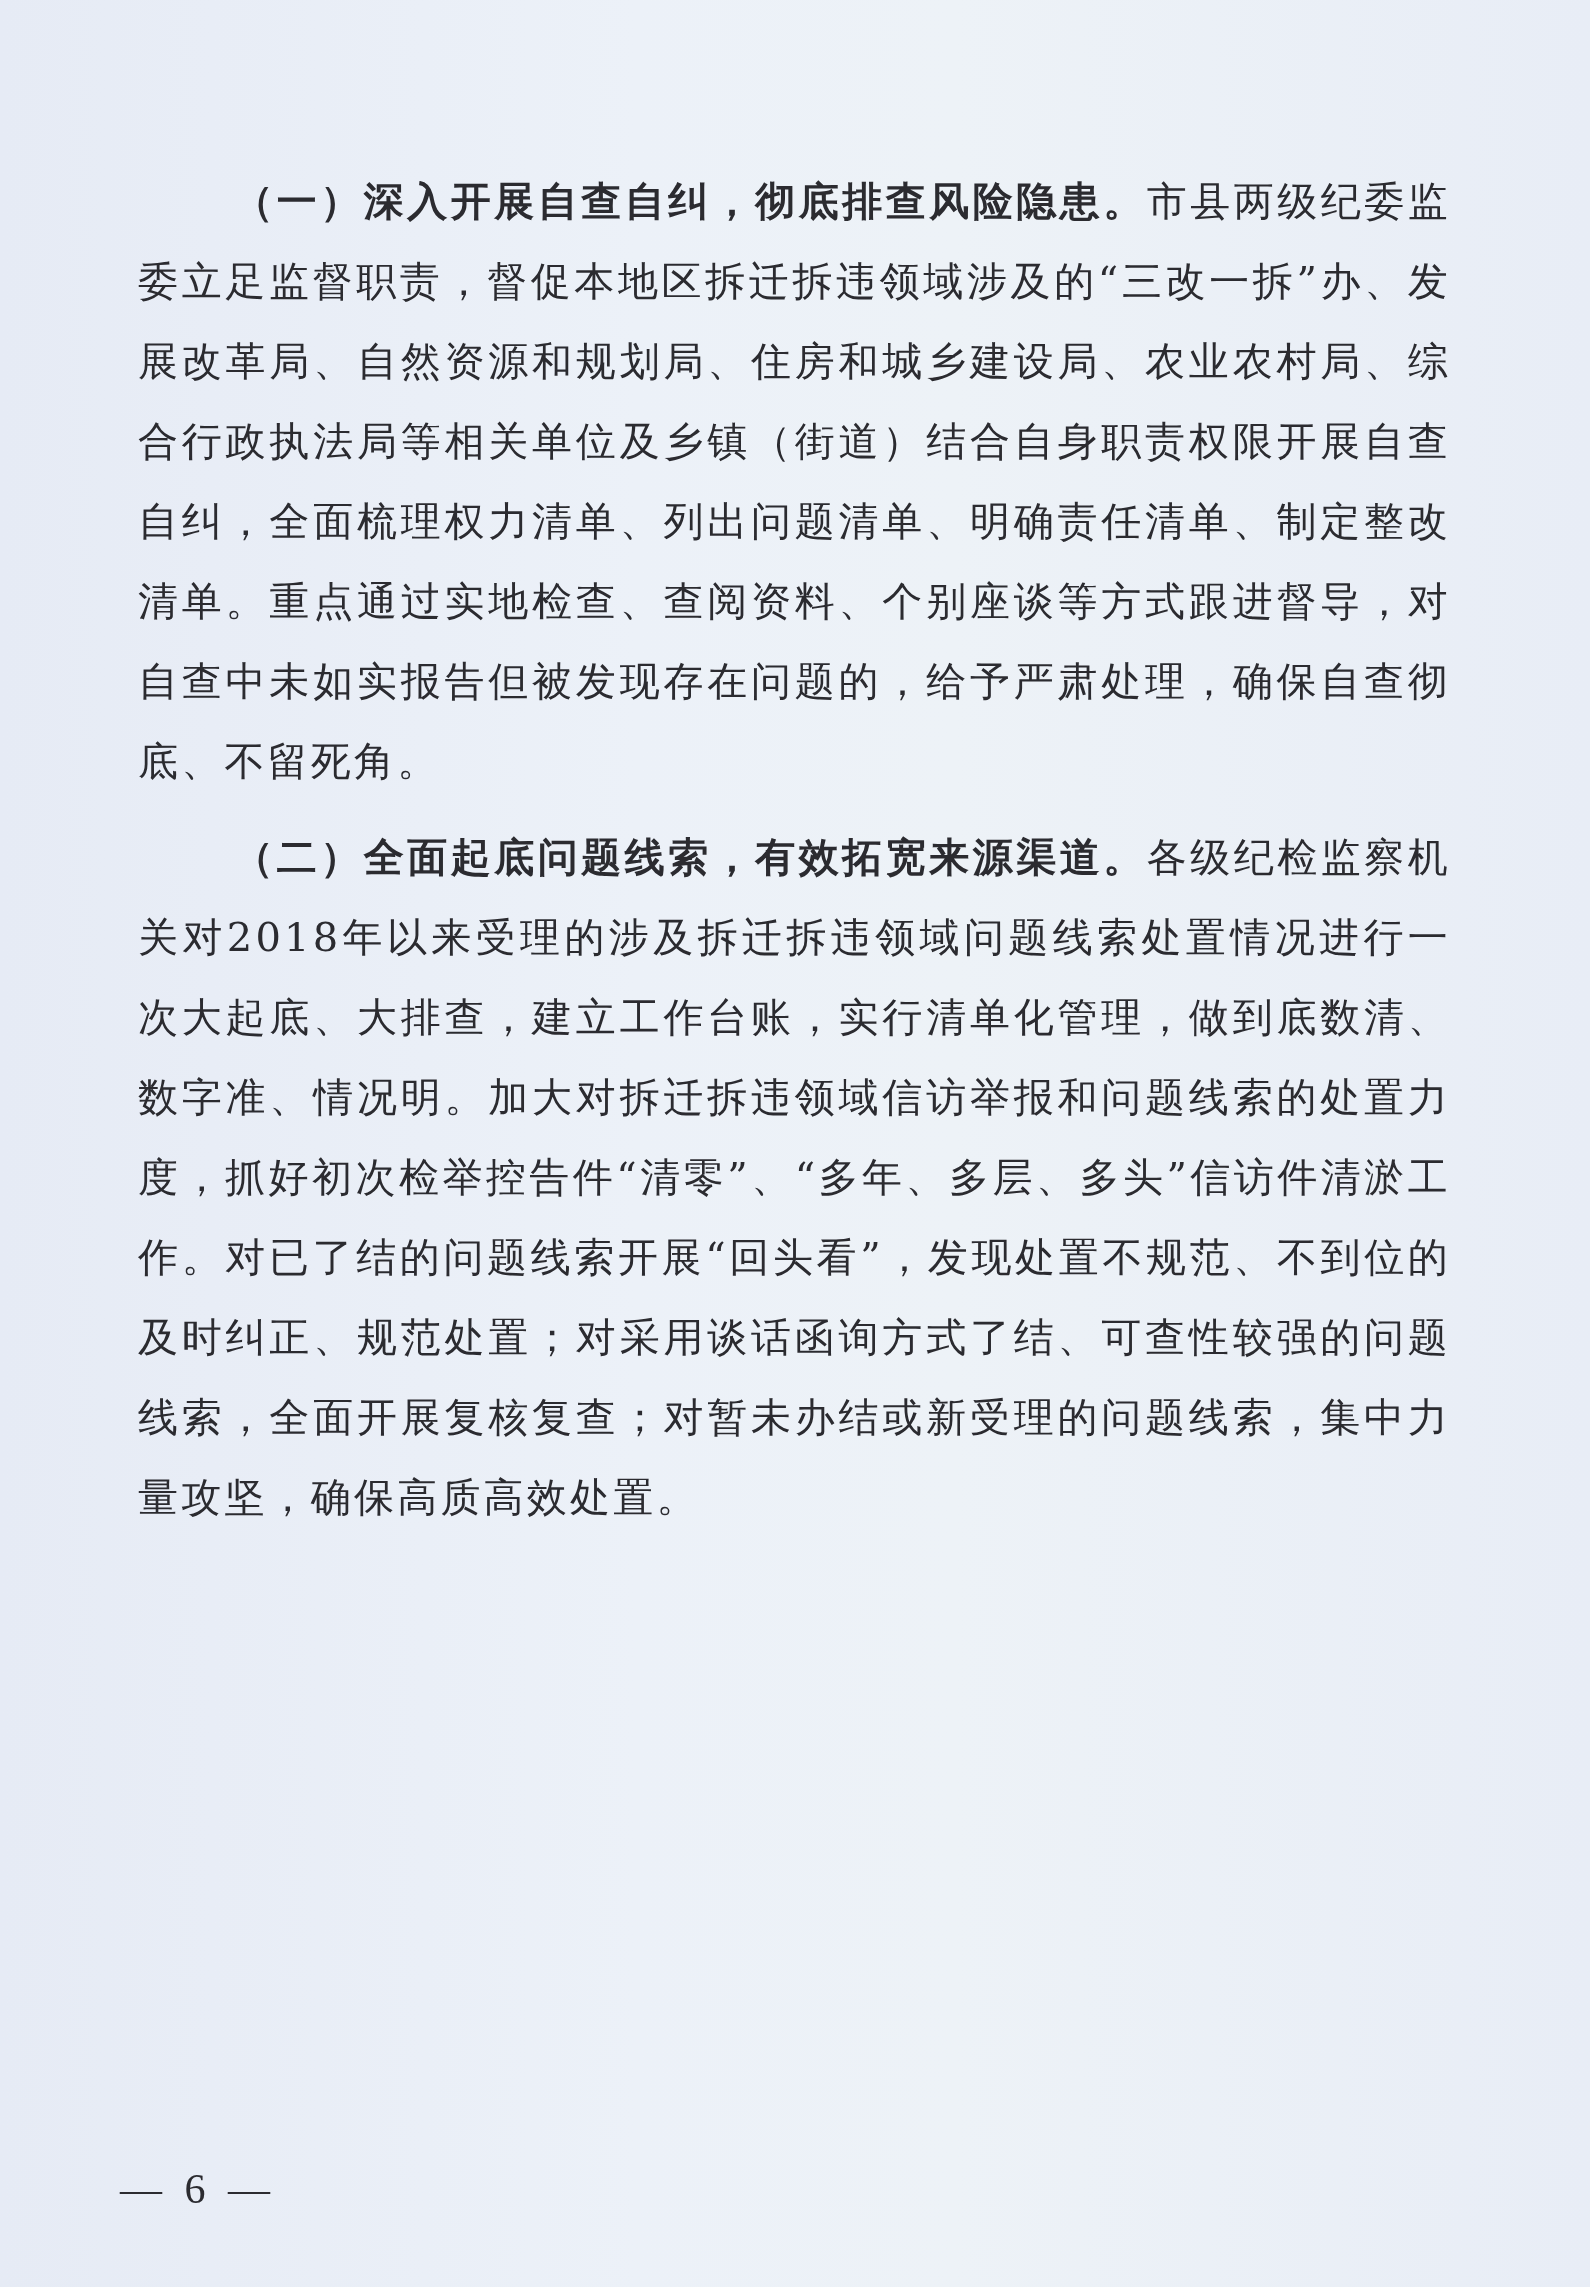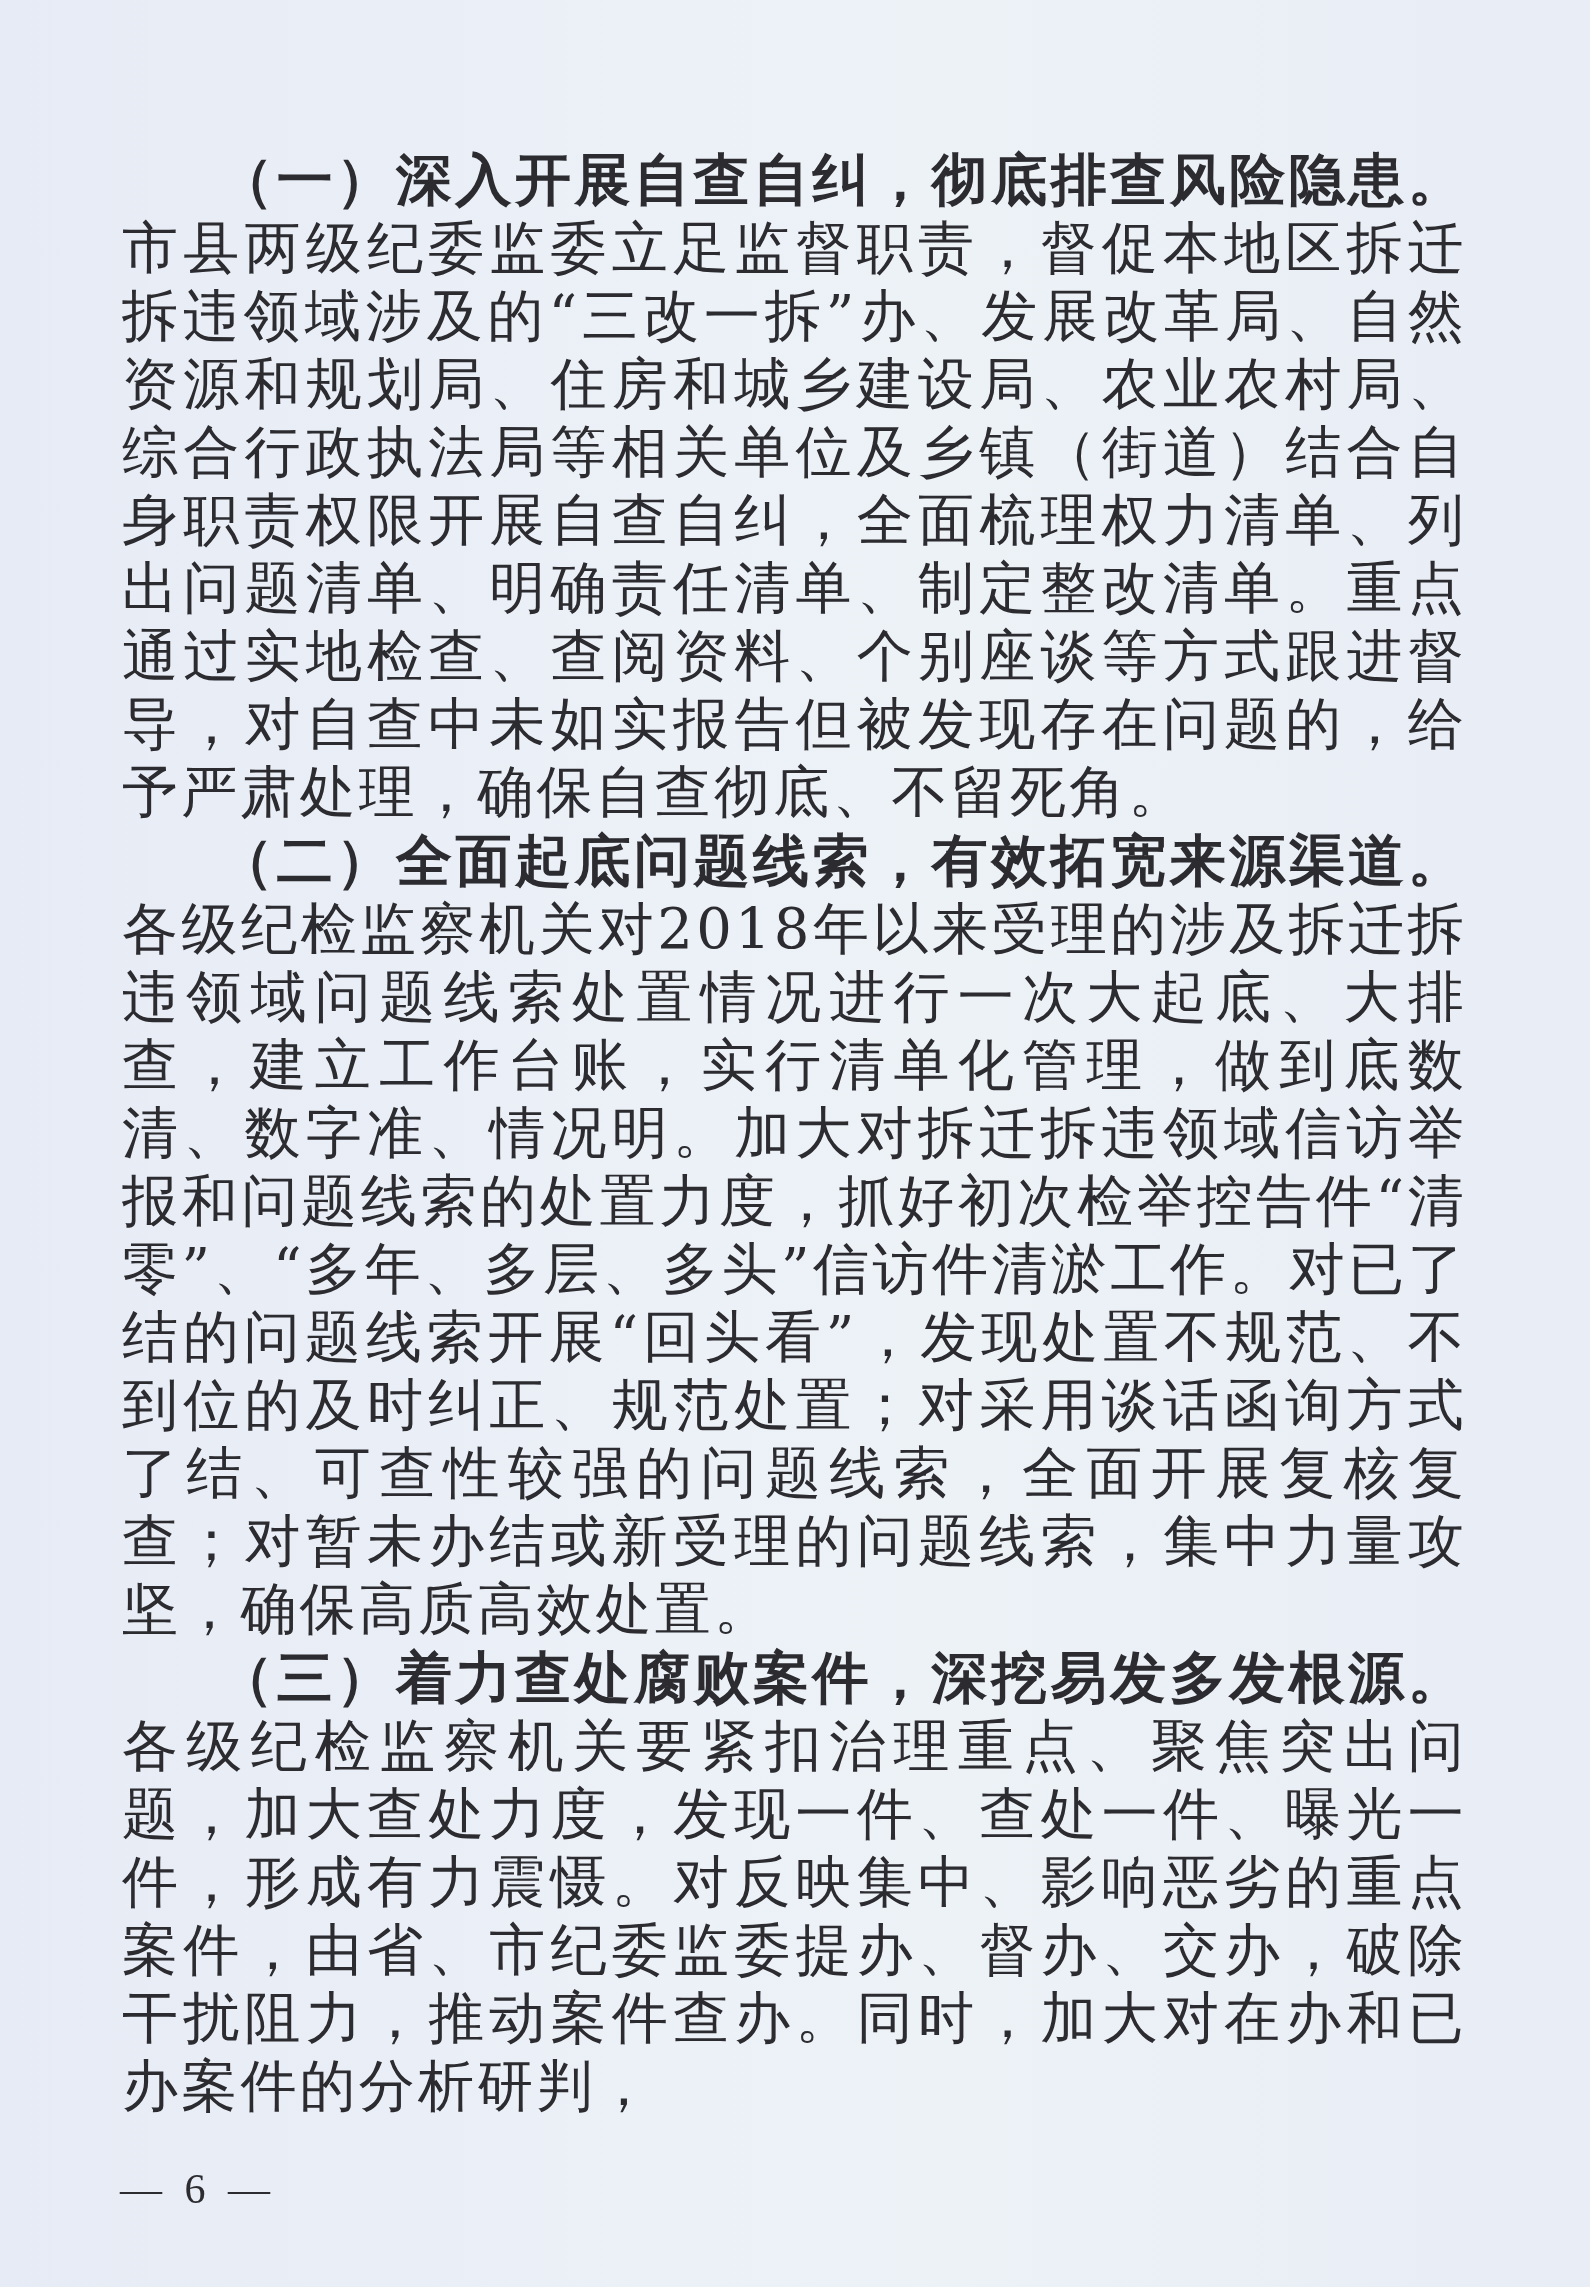--- a/index.html
+++ b/index.html
@@ -16,23 +16,23 @@
     font-family: "DejaVu Serif", "Liberation Serif", serif;
     color: #2b2b30;
   }
   .page {
     position: absolute;
     left: 122px;
     top: 145px;
     width: 1345px;
   }
   .para {
-    margin: 0;
-    font-size: 56px;
-    line-height: 68px;
+    margin: 16px;
+    font-size: 40px;
+    line-height: 80px;
     letter-spacing: 3.2px;
     text-align: justify;
     text-align-last: left;
     word-break: break-all;
   }
   .para .indent {
     display: inline-block;
     width: 95px;
   }
   .heading {
@@ -47,16 +47,15 @@
     color: #2b2b30;
     letter-spacing: 6px;
   }
 </style>
 </head>
 <body>
 
 <div class="page">
   <p class="para"><span class="indent"></span><span class="heading">（一）深入开展自查自纠，彻底排查风险隐患。</span><span>市县两级纪委监委立足监督职责，督促本地区拆迁拆违领域涉及的“三改一拆”办、发展改革局、自然资源和规划局、住房和城乡建设局、农业农村局、综合行政执法局等相关单位及乡镇（街道）结合自身职责权限开展自查自纠，全面梳理权力清单、列出问题清单、明确责任清单、制定整改清单。重点通过实地检查、查阅资料、个别座谈等方式跟进督导，对自查中未如实报告但被发现存在问题的，给予严肃处理，确保自查彻底、不留死角。</span></p>
   <p class="para"><span class="indent"></span><span class="heading">（二）全面起底问题线索，有效拓宽来源渠道。</span><span>各级纪检监察机关对2018年以来受理的涉及拆迁拆违领域问题线索处置情况进行一次大起底、大排查，建立工作台账，实行清单化管理，做到底数清、数字准、情况明。加大对拆迁拆违领域信访举报和问题线索的处置力度，抓好初次检举控告件“清零”、“多年、多层、多头”信访件清淤工作。对已了结的问题线索开展“回头看”，发现处置不规范、不到位的及时纠正、规范处置；对采用谈话函询方式了结、可查性较强的问题线索，全面开展复核复查；对暂未办结或新受理的问题线索，集中力量攻坚，确保高质高效处置。</span></p>
-  <p class="para"><span class="indent"></span><span class="heading">（三）着力查处腐败案件，深挖易发多发根源。</span><span>各级纪检监察机关要紧扣治理重点、聚焦突出问题，加大查处力度，发现一件、查处一件、曝光一件，形成有力震慑。对反映集中、影响恶劣的重点案件，由省、市纪委监委提办、督办、交办，破除干扰阻力，推动案件查办。同时，加大对在办和已办案件的分析研判，</span></p>
 </div>
 
 <div class="page-number">— 6 —</div>
 
 </body></html>

